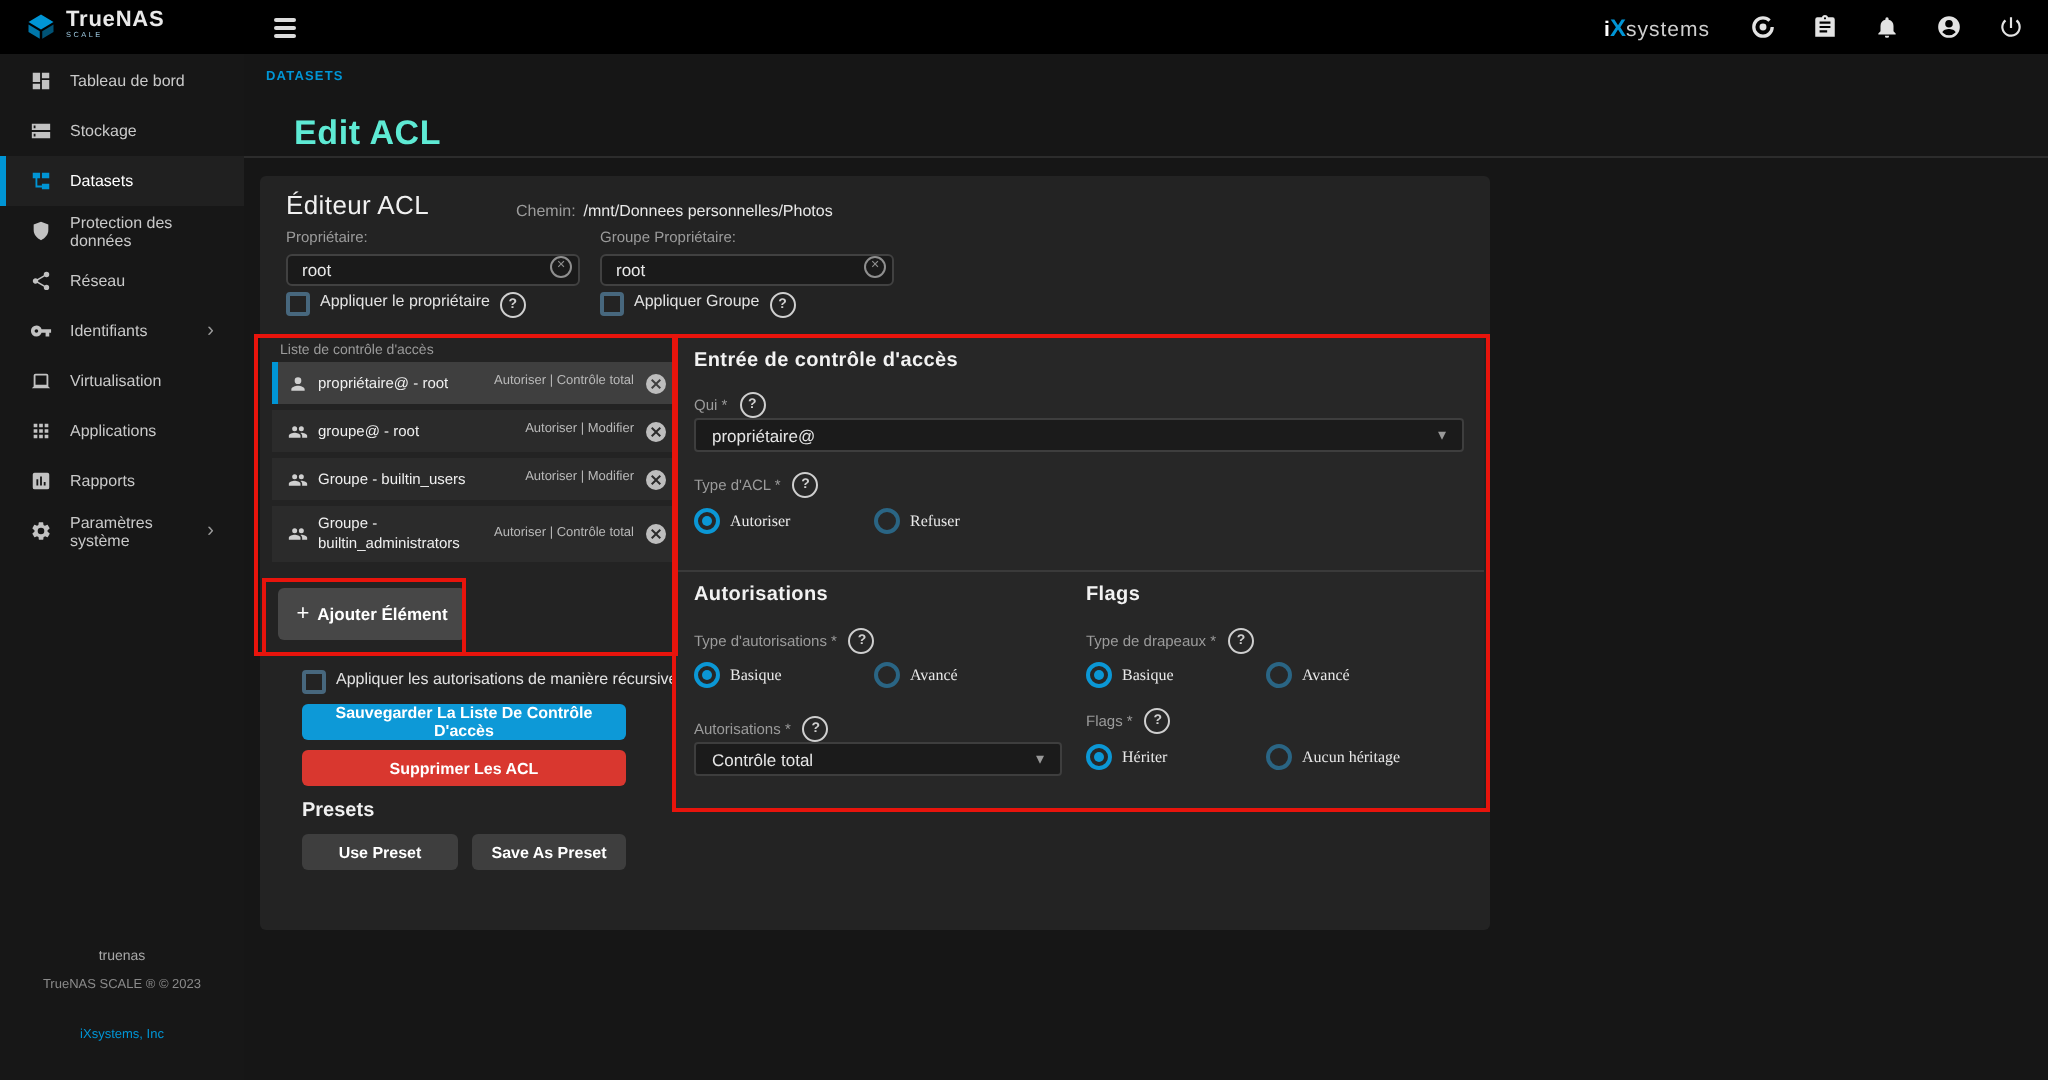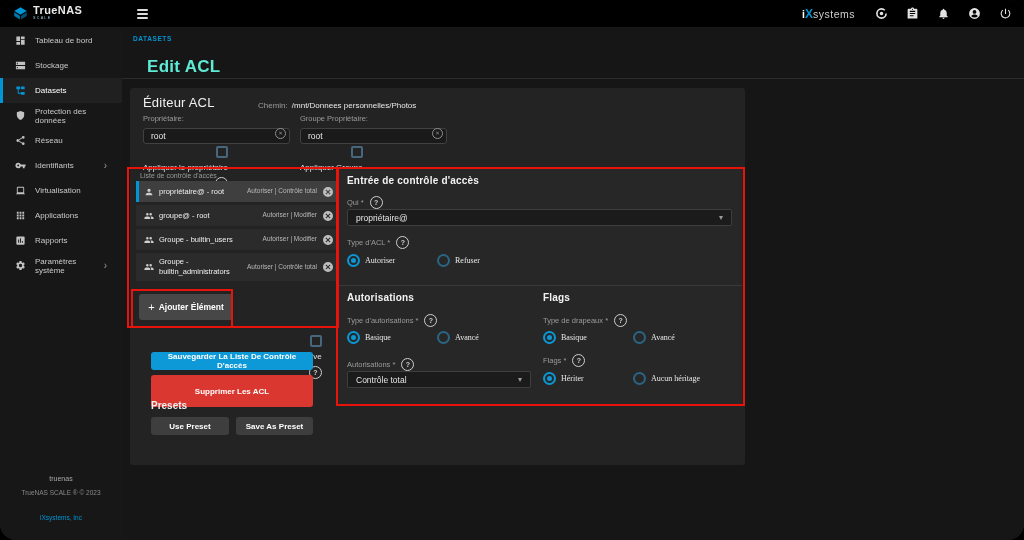--- a/index.html
+++ b/index.html
@@ -1,17 +1,17 @@
 <!DOCTYPE html>
 <html><head>
 <meta charset="utf-8">
 <style>
   html,body{margin:0;padding:0;background:#000;}
   .screen{position:relative;width:1024px;height:540px;background:#161616;overflow:hidden;
-          font-family:"Liberation Sans",sans-serif;color:#fff;border-radius:16px;}
+          font-family:"Liberation Sans",sans-serif;color:#fff;}
   
   .topbar{position:absolute;left:0;top:0;width:1024px;height:27px;background:#000;
           display:flex;align-items:center;z-index:4;}
   .brand{width:122px;height:100%;display:flex;align-items:center;gap:5px;padding-left:13px;box-sizing:border-box;}
   .brand svg{width:15px;height:15px;}
   .brand-text{display:flex;flex-direction:column;line-height:1;}
   .brand-name{font-size:11px;font-weight:bold;color:#e9e9e9;letter-spacing:.4px;}
   .brand-sub{font-size:6px;color:#9ec9e0;letter-spacing:2px;transform:scale(.62);transform-origin:left top;}
   .hamburger{margin-left:11px;background:none;border:none;cursor:pointer;display:flex;flex-direction:column;gap:2px;padding:4px;}
   .hamburger span{display:block;width:11px;height:2px;background:#dcdcdc;border-radius:1px;}
@@ -51,21 +51,21 @@
   .flabel{font-size:7.5px;color:#9b9b9b;}
   .lbl-owner{position:absolute;left:13px;top:26px;}
   .lbl-group{position:absolute;left:170px;top:26px;}
   .tinput-wrap{position:absolute;width:147px;height:16px;}
   .tinput-wrap.owner{left:13px;top:37px;}
   .tinput-wrap.group{left:170px;top:37px;}
   .tinput{width:100%;height:100%;box-sizing:border-box;background:#1a1a1a;border:1px solid #414141;border-radius:3px;
           color:#e8e8e8;font-size:8.5px;padding:0 18px 0 7px;font-family:inherit;outline:none;}
   .clear-ic{position:absolute;right:4px;top:3px;width:9px;height:9px;border:1px solid #8f8f8f;border-radius:50%;
             display:flex;align-items:center;justify-content:center;font-size:5.5px;color:#8f8f8f;cursor:pointer;line-height:1;}
-  .cb-row{position:absolute;display:flex;align-items:flex-end;gap:5px;flex-direction:column;}
+  .cb-row{position:absolute;display:flex;align-items:flex-start;gap:5px;}
   .cb-owner{left:13px;top:58px;}
   .cb-group{left:170px;top:58px;}
   .cb-recursive{left:21px;top:247px;}
   .cbx{width:8px;height:8px;border:2px solid #47677d;border-radius:2px;background:transparent;flex:none;cursor:pointer;}
   .cb-label{font-size:8px;color:#e2e2e2;}
   .help{width:11px;height:11px;border:1px solid #cfcfcf;border-radius:50%;display:inline-flex;align-items:center;justify-content:center;
         font-size:7px;color:#cfcfcf;flex:none;cursor:pointer;line-height:1;font-weight:bold;}
   
   .list-label{position:absolute;left:10px;top:84px;font-size:7px;color:#9b9b9b;}
   .acl-list{position:absolute;left:6px;top:93px;width:203px;}
@@ -76,21 +76,21 @@
   .acl-item .who{flex:1;font-size:7.5px;color:#efefef;line-height:1.3;}
   .acl-item .perm{width:70px;text-align:right;font-size:6.5px;color:#b9b9b9;line-height:1.3;}
   .acl-item .cancel{width:12px;height:12px;fill:#bdbdbd;flex:none;cursor:pointer;}
   .add-btn{position:absolute;left:9px;top:206px;width:94px;height:26px;background:#474747;border:none;border-radius:3px;
            color:#fff;font-size:8.5px;font-weight:bold;display:flex;align-items:center;justify-content:center;gap:4px;cursor:pointer;font-family:inherit;}
   .add-btn .plus{font-size:11px;font-weight:normal;}
   
   .btn{position:absolute;border:none;border-radius:3px;color:#fff;font-weight:bold;font-size:8px;
        display:flex;align-items:center;justify-content:center;cursor:pointer;font-family:inherit;}
   .btn-save{left:21px;top:264px;width:162px;height:18px;background:#0d99d7;}
-  .btn-delete{left:21px;top:287px;width:162px;height:32px;background:#d9372f;}
+  .btn-delete{left:21px;top:287px;width:162px;height:18px;background:#d9372f;}
   .presets-title{position:absolute;left:21px;top:312px;font-size:10px;font-weight:bold;color:#f0f0f0;}
   .btn-use{left:21px;top:329px;width:78px;height:18px;background:#3e3e3e;}
   .btn-saveas{left:106px;top:329px;width:77px;height:18px;background:#3e3e3e;}
   
   .entry-panel{position:absolute;left:207px;top:80px;width:405px;height:237px;background:#272727;border-radius:2px;}
   .sec-title{position:absolute;font-size:10px;font-weight:bold;color:#f2f2f2;letter-spacing:.2px;}
   .entry-title{left:10px;top:7px;}
   .perm-title{left:10px;top:124px;}
   .flags-title{left:206px;top:124px;}
   .label-row{position:absolute;display:flex;align-items:center;gap:6px;}

